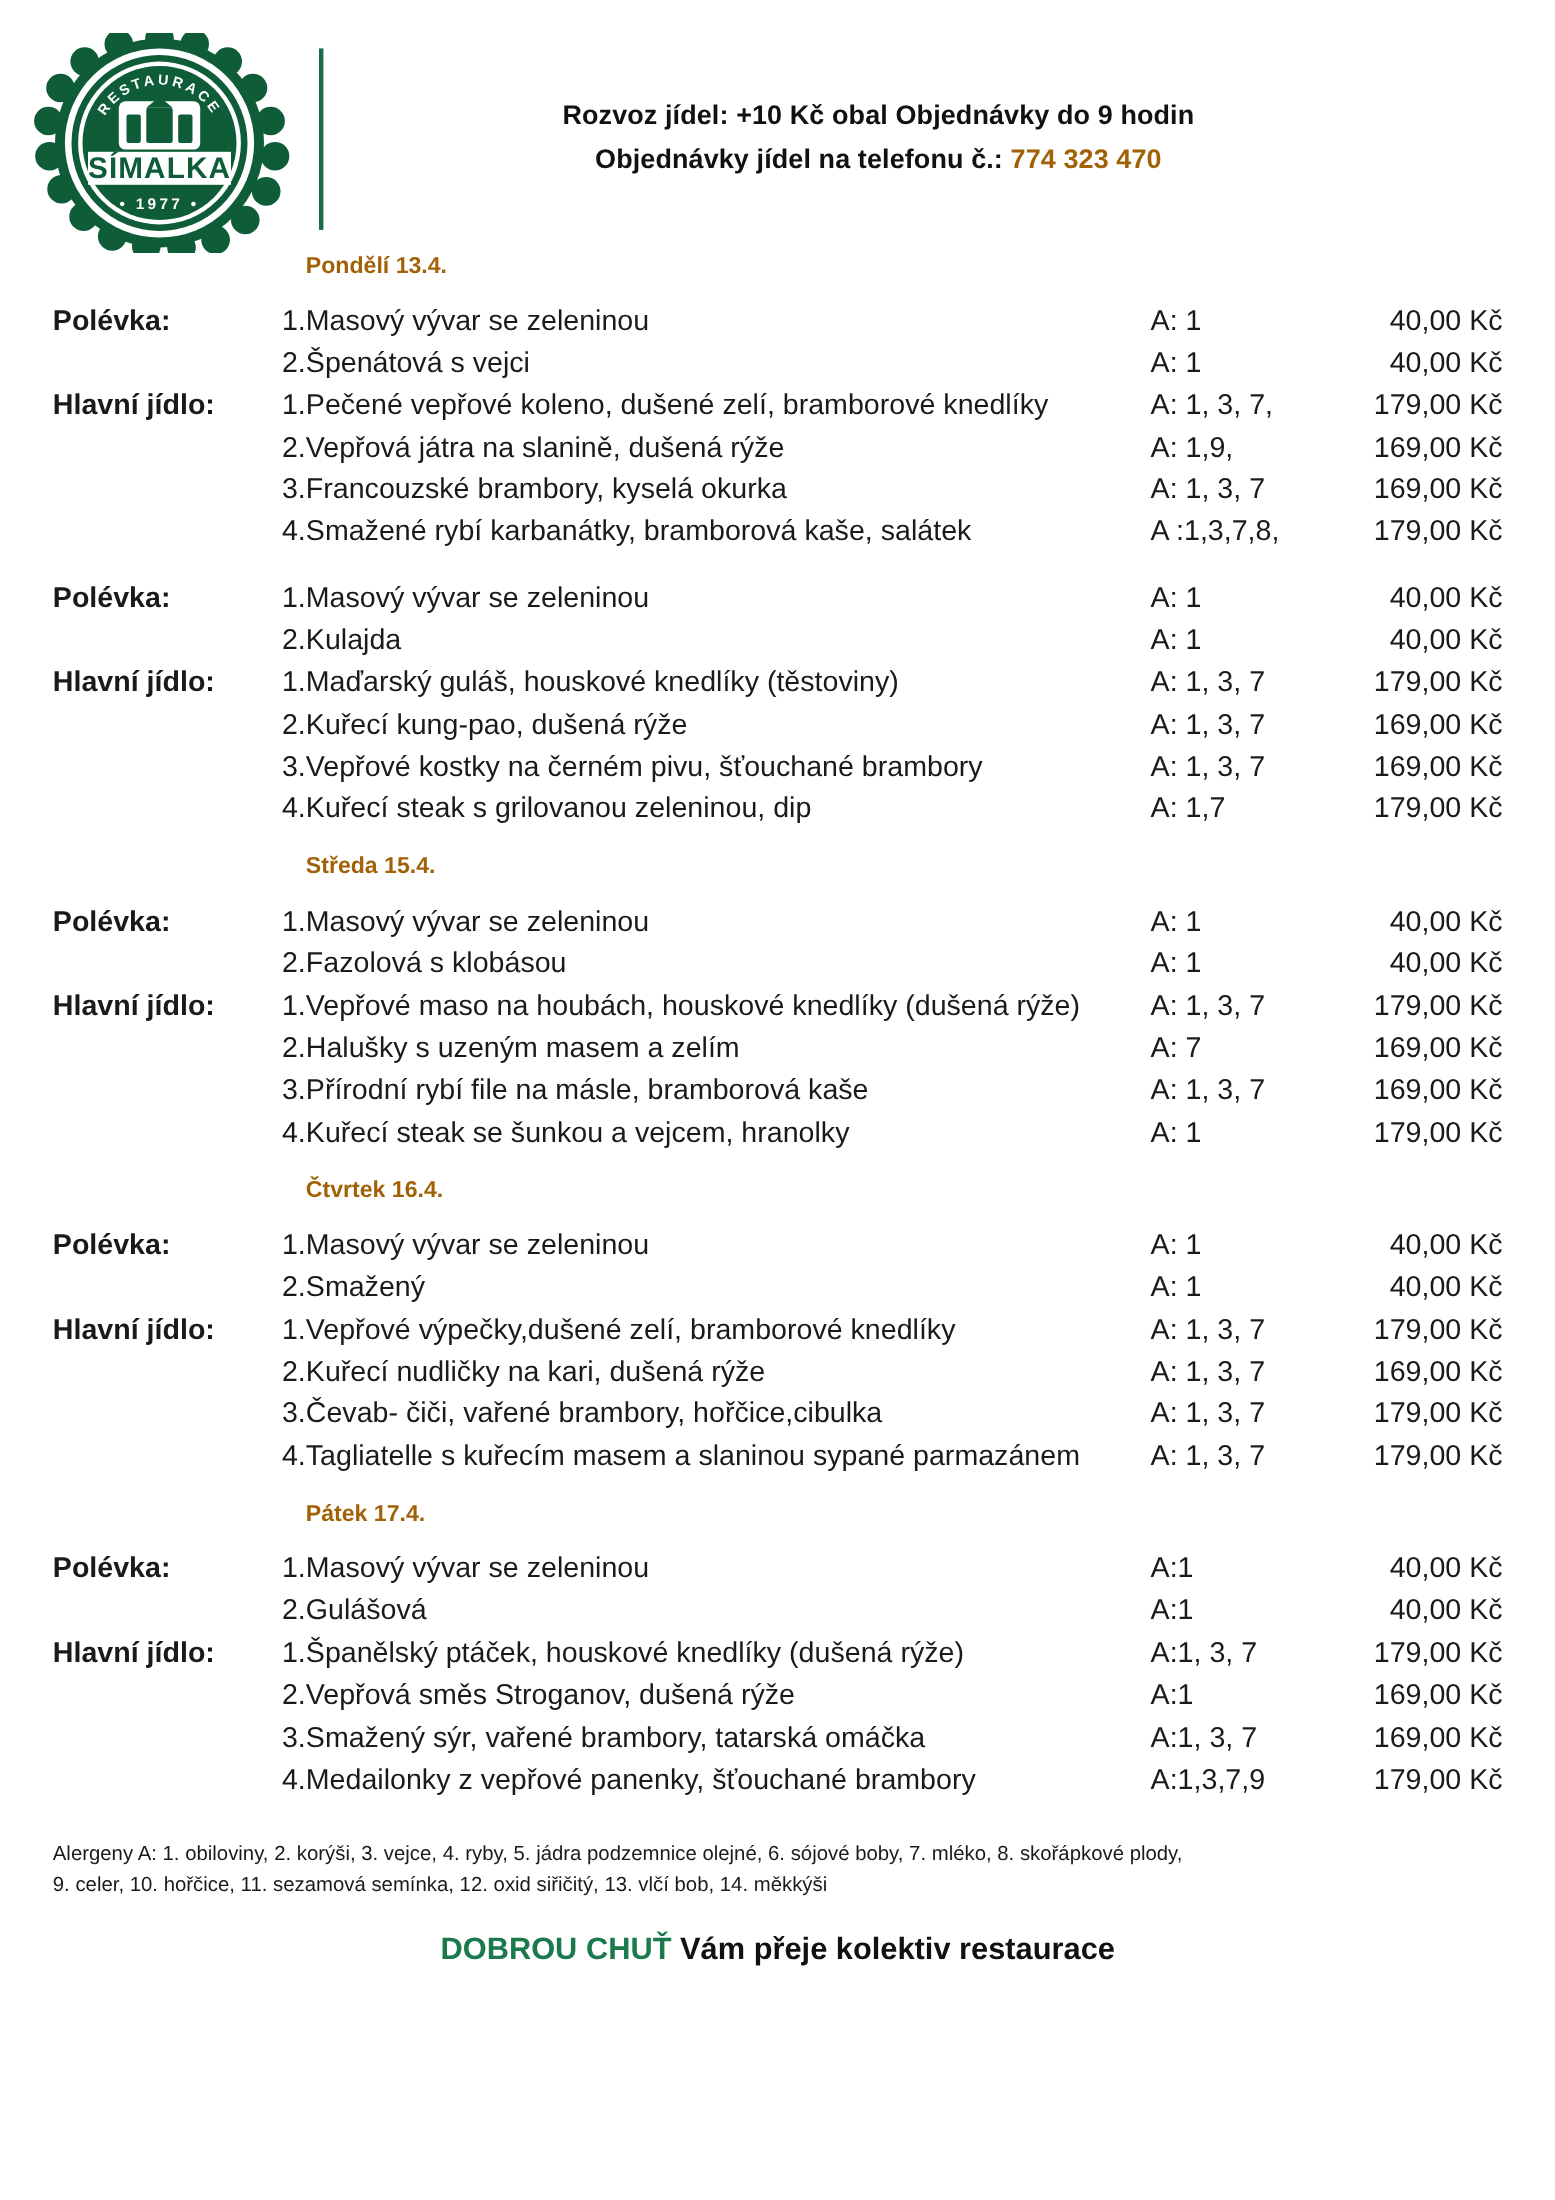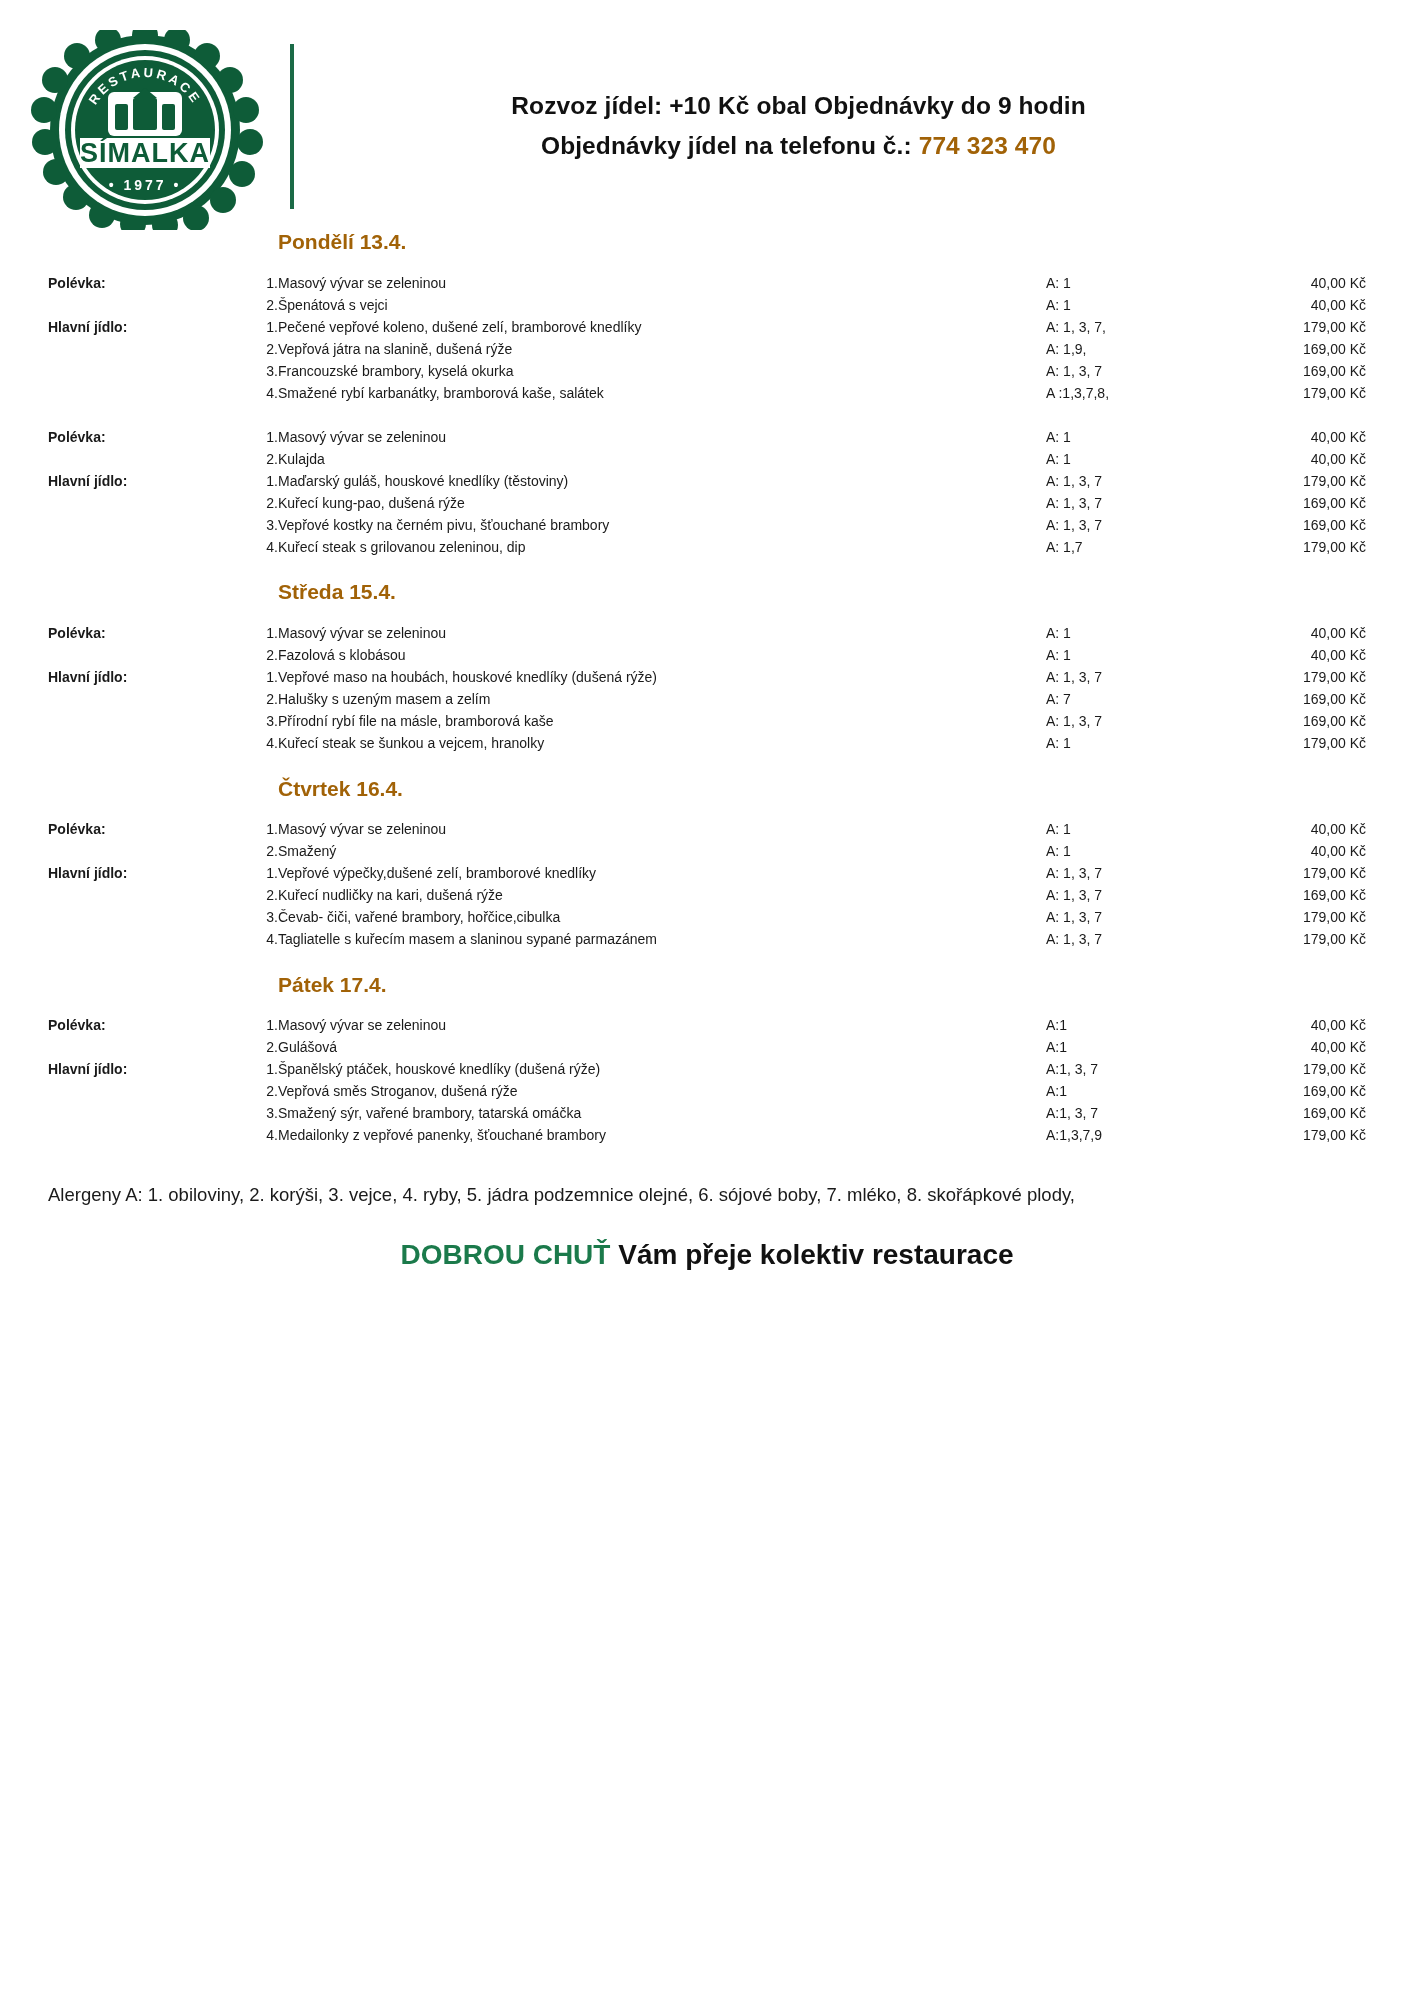--- a/index.html
+++ b/index.html
@@ -79,21 +79,21 @@
     font-size: 21px;
     font-weight: bold;
     color: #a16207;
     margin: 0 0 18px 230px;
   }
   .spacer-top { height: 18px; }
 
   table.menu {
     width: 100%;
     border-collapse: collapse;
-    font-size: 14px;
+    font-size: 26px;
     color: #1a1a1a;
   }
   table.menu td {
     padding: 1.5px 0;
     vertical-align: top;
     line-height: 1.36;
   }
   td.label {
     width: 182px;
     font-weight: bold;
@@ -475,19 +475,20 @@
           <td class="price">179,00 Kč</td>
         </tr>
       </tbody>
         </table>
     </div>
 
   </div>
 
   <div class="allergens">
     <div>Alergeny A: 1. obiloviny, 2. korýši, 3. vejce, 4. ryby, 5. jádra podzemnice olejné, 6. sójové boby, 7. mléko, 8. skořápkové plody,</div>
+    <div>9. celer, 10. hořčice, 11. sezamová semínka, 12. oxid siřičitý, 13. vlčí bob, 14. měkkýši</div>
   </div>
 
   <div class="footer">
     <span class="green">DOBROU CHUŤ</span><span> Vám přeje kolektiv restaurace</span>
   </div>
 
 </div>
 
 </body></html>

